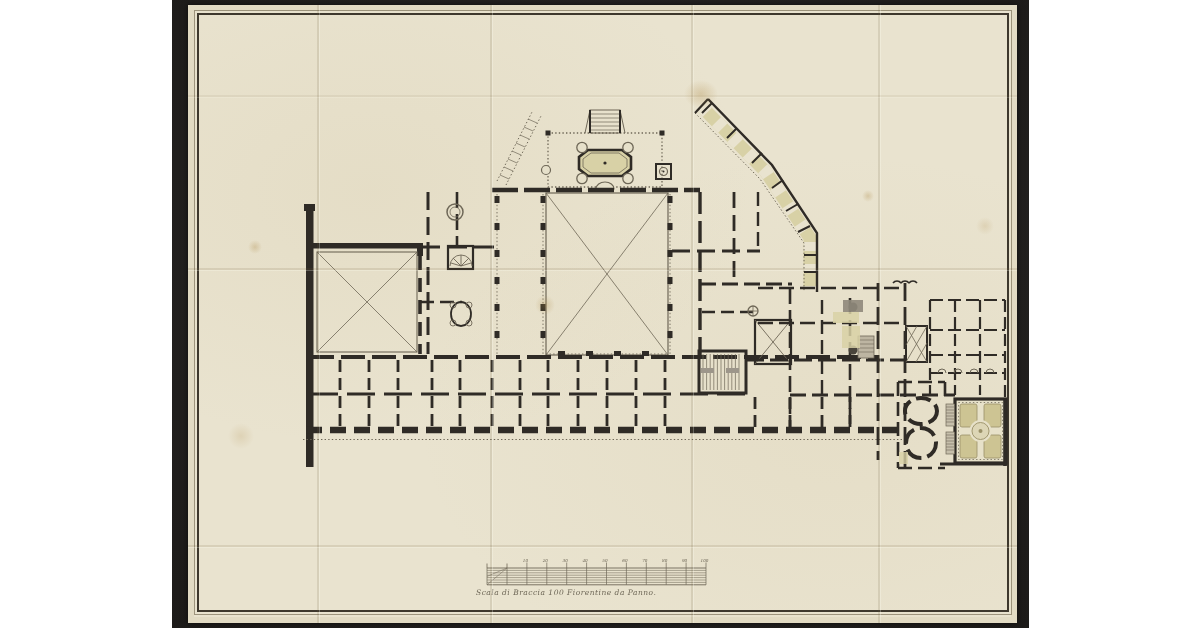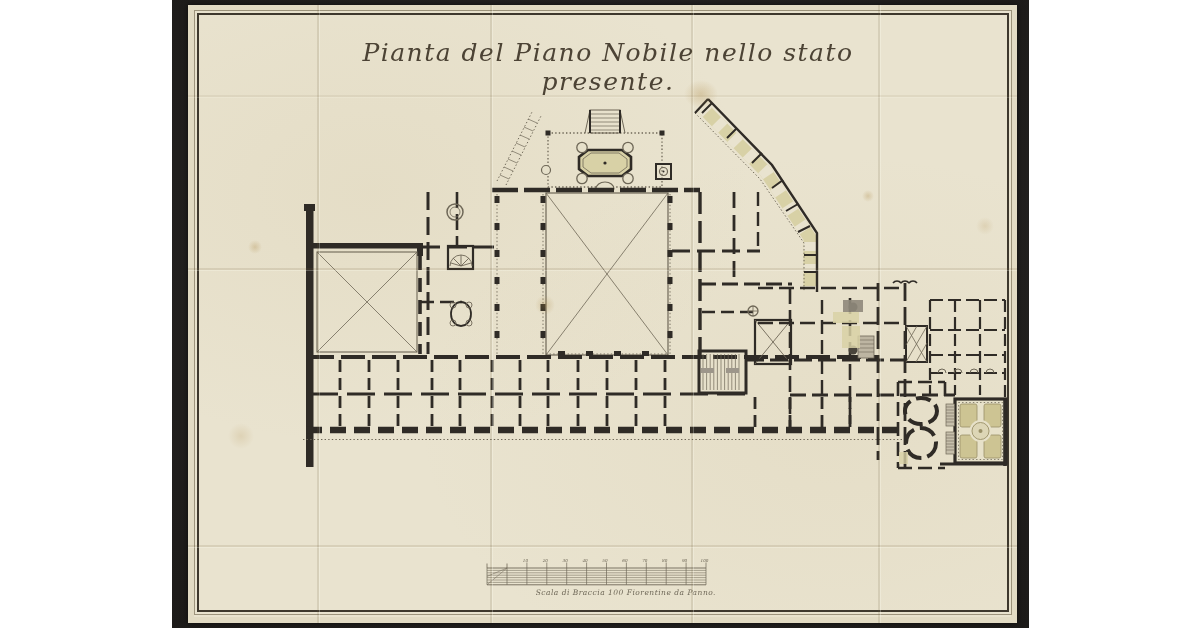--- a/index.html
+++ b/index.html
@@ -11,21 +11,21 @@
          background:
            radial-gradient(ellipse at 22% 30%, rgba(190,170,120,.10), transparent 42%),
            radial-gradient(ellipse at 78% 68%, rgba(190,170,120,.09), transparent 46%),
            var(--paper,#e9e3cf);
          box-shadow:0 0 6px rgba(0,0,0,.6);}
   .paper::before{content:'';position:absolute;inset:0;border:6px solid var(--paper-edge,#ddd5bc);opacity:.55;pointer-events:none;}
   .frame-outer{position:absolute;left:6px;top:5px;right:5px;bottom:8px;border:1px solid var(--frame-light,#8a8068);opacity:.8;pointer-events:none;}
   .frame-inner{position:absolute;left:9px;top:8px;right:8px;bottom:11px;border:2px solid var(--frame,#3e382d);pointer-events:none;}
   .plan-title{position:absolute;left:170px;top:33px;width:500px;text-align:center;
         font-style:italic;font-size:25px;letter-spacing:1.5px;color:var(--title-ink,#4c4335);}
-  .scale-caption{position:absolute;left:288px;top:583px;width:240px;text-align:right;
+  .scale-caption{position:absolute;left:288px;top:583px;width:240px;text-align:left;
         font-style:italic;font-size:7.5px;letter-spacing:.5px;color:var(--thin,#6e6757);}
   svg.plan{position:absolute;left:0;top:0;z-index:2;pointer-events:none;}
   .overlay{position:absolute;left:188px;top:5px;width:829px;height:618px;z-index:3;pointer-events:none;}
   .fold{position:absolute;}
   .fold.v{top:0;bottom:0;width:2px;background:rgba(110,95,60,.15);box-shadow:1px 0 0 rgba(255,255,245,.28);}
   .fold.h{left:0;right:0;height:2px;background:rgba(110,95,60,.14);box-shadow:0 1px 0 rgba(255,255,245,.25);}
   .stain{position:absolute;border-radius:50%;background:radial-gradient(closest-side, rgba(172,136,68,.30), rgba(172,136,68,0));}
   
   .ik{stroke:var(--ink,#2f2b26);fill:none;}
   .tn{stroke:var(--thin,#6e6757);fill:none;}
@@ -35,21 +35,20 @@
 </style>
 </head>
 <body style="--page-bg: #ffffff; --photo: #242221; --paper: #e9e3cf; --paper-edge: #ddd5bc; --frame: #3e382d; --frame-light: #8a8068; --ink: #2f2b26; --thin: #6e6757; --tint: #d8d1a6; --tint-strong: #cdc493; --title-ink: #4c4335;">
 
 <div class="page">
 
   <div class="photo">
     <div class="paper">
       <div class="frame-outer"></div>
       <div class="frame-inner"></div>
-      <div class="plan-title">Pianta del Piano Nobile nello stato presente.</div>
       <div class="scale-caption">Scala di Braccia 100 Fiorentine da Panno.</div>
     </div>
   </div>
 
   <svg class="plan" width="1200" height="628" viewBox="0 0 1200 628">
 
     <g>
       <rect class="dt" stroke-width="1.3" x="548" y="133" width="114" height="54"></rect>
       <rect class="fl" x="545.5" y="130.5" width="5" height="5"></rect>
       <rect class="fl" x="659.5" y="130.5" width="5" height="5"></rect>

